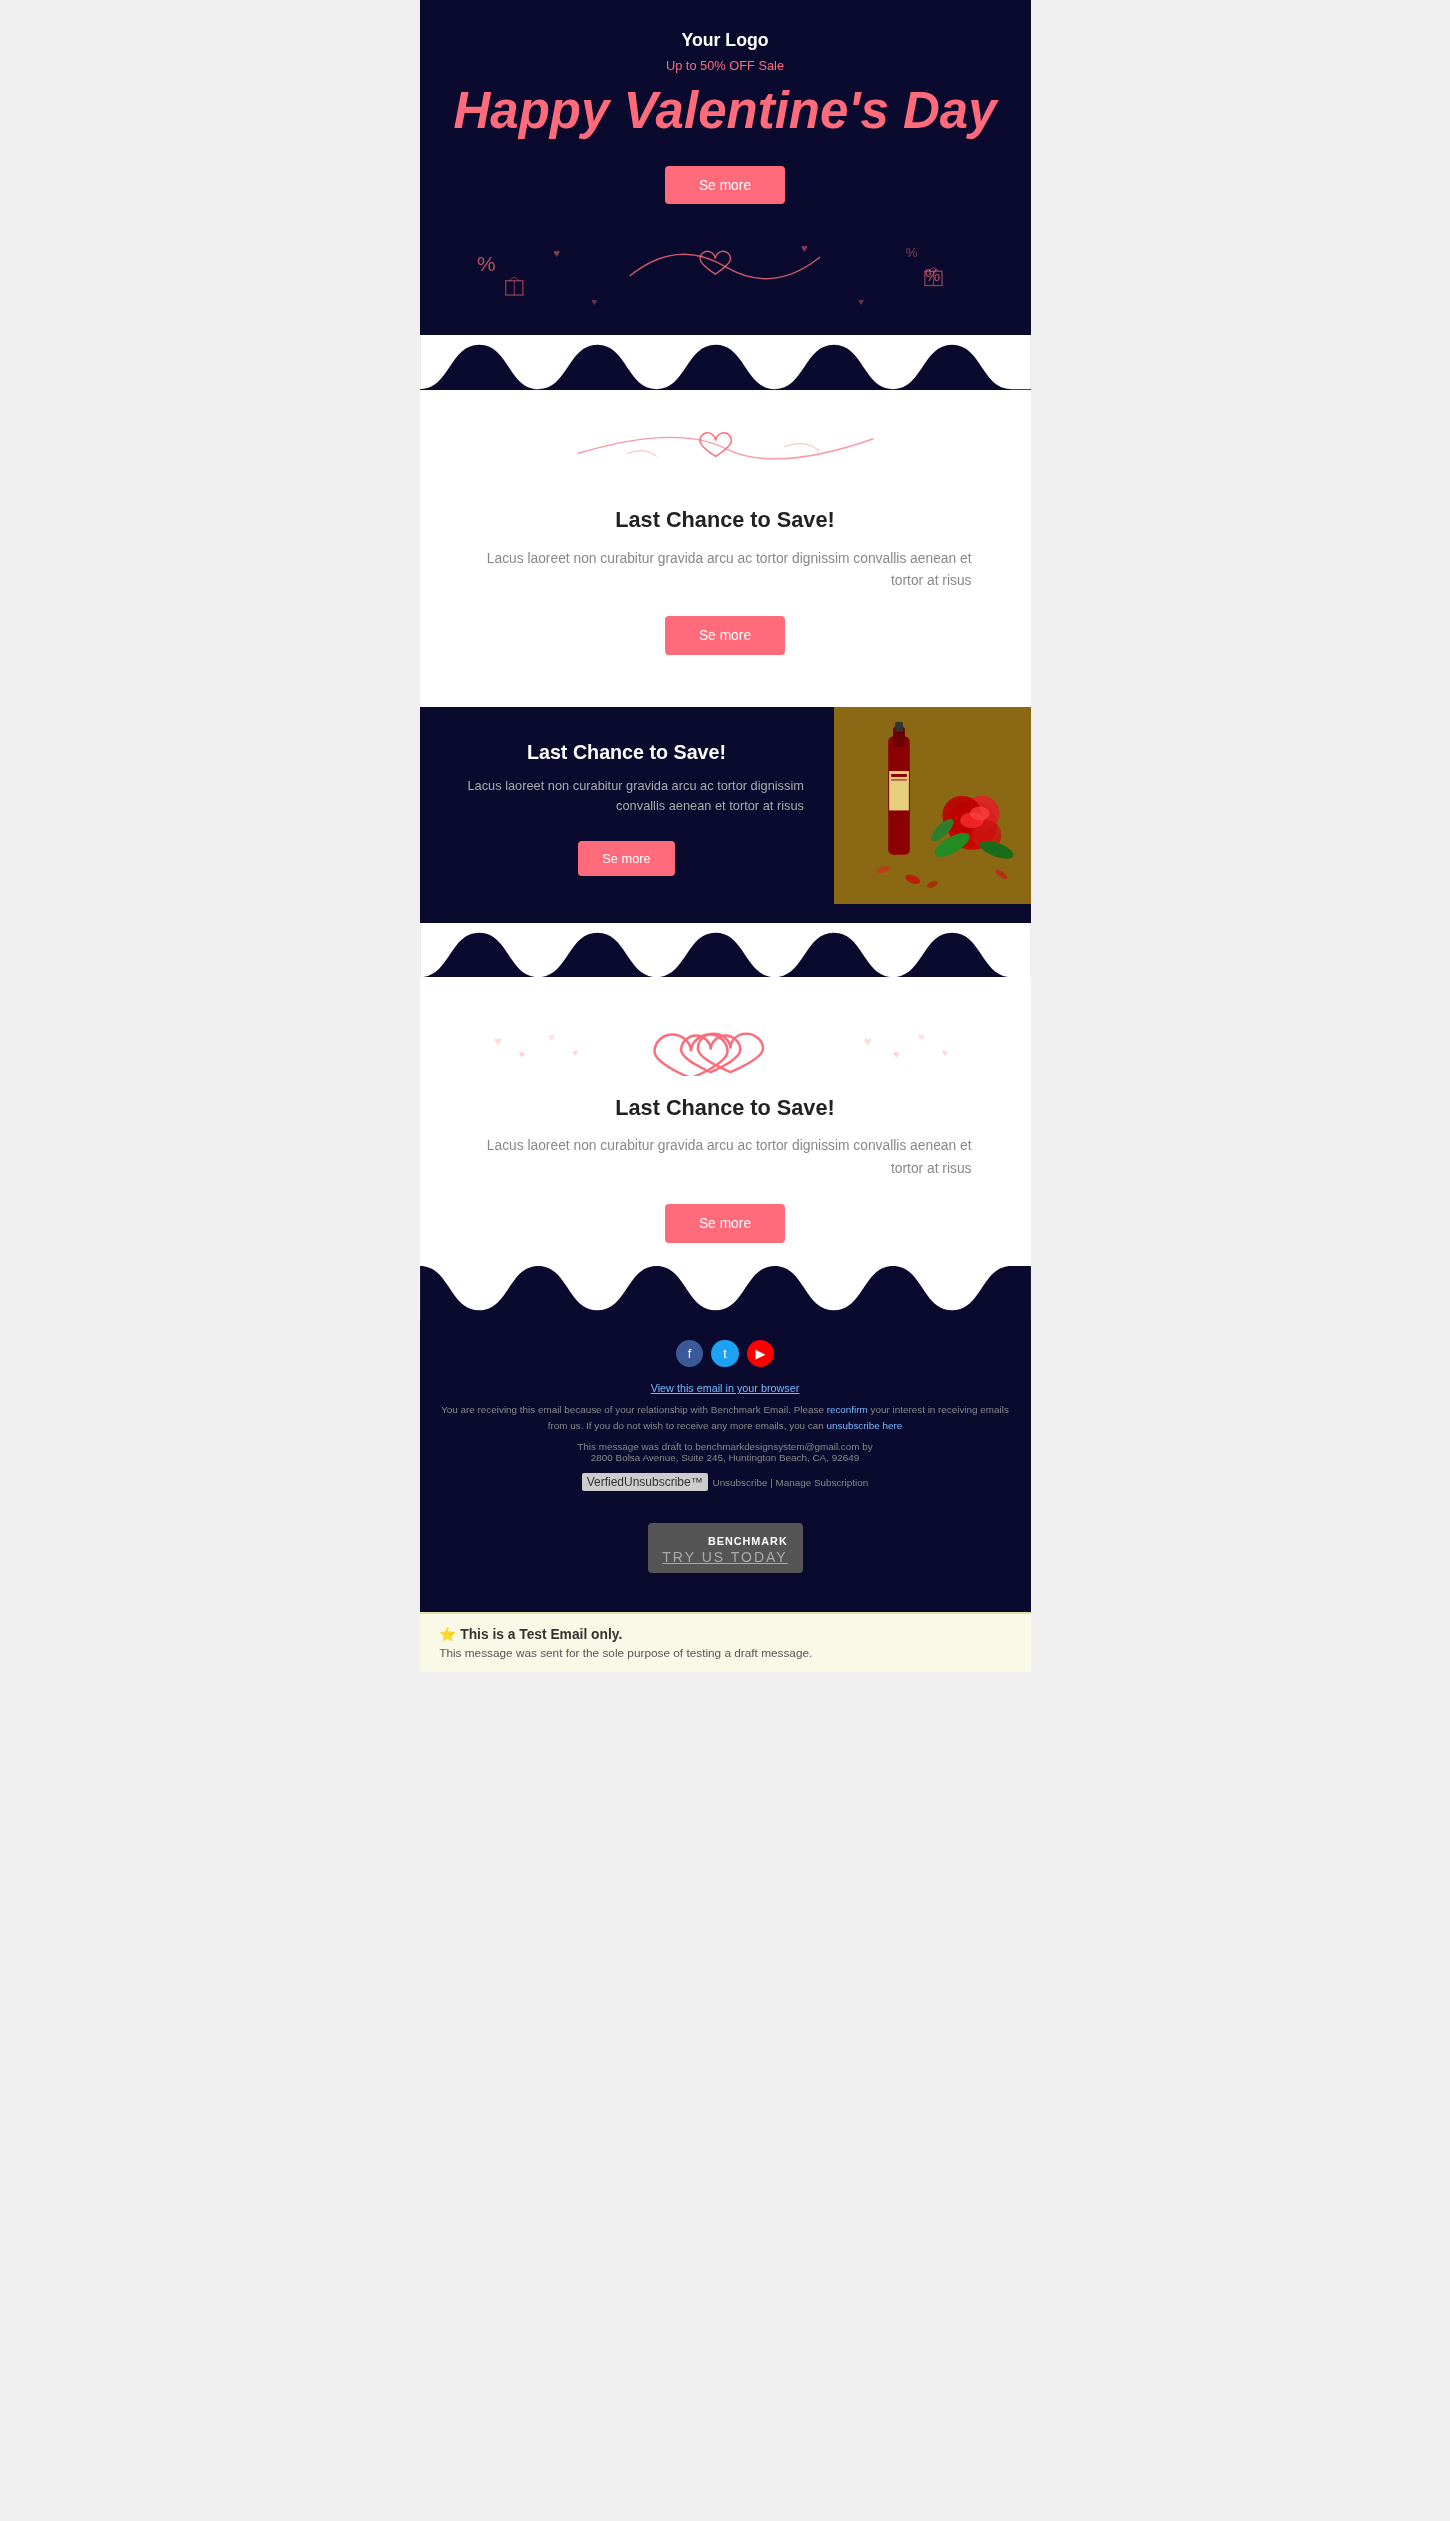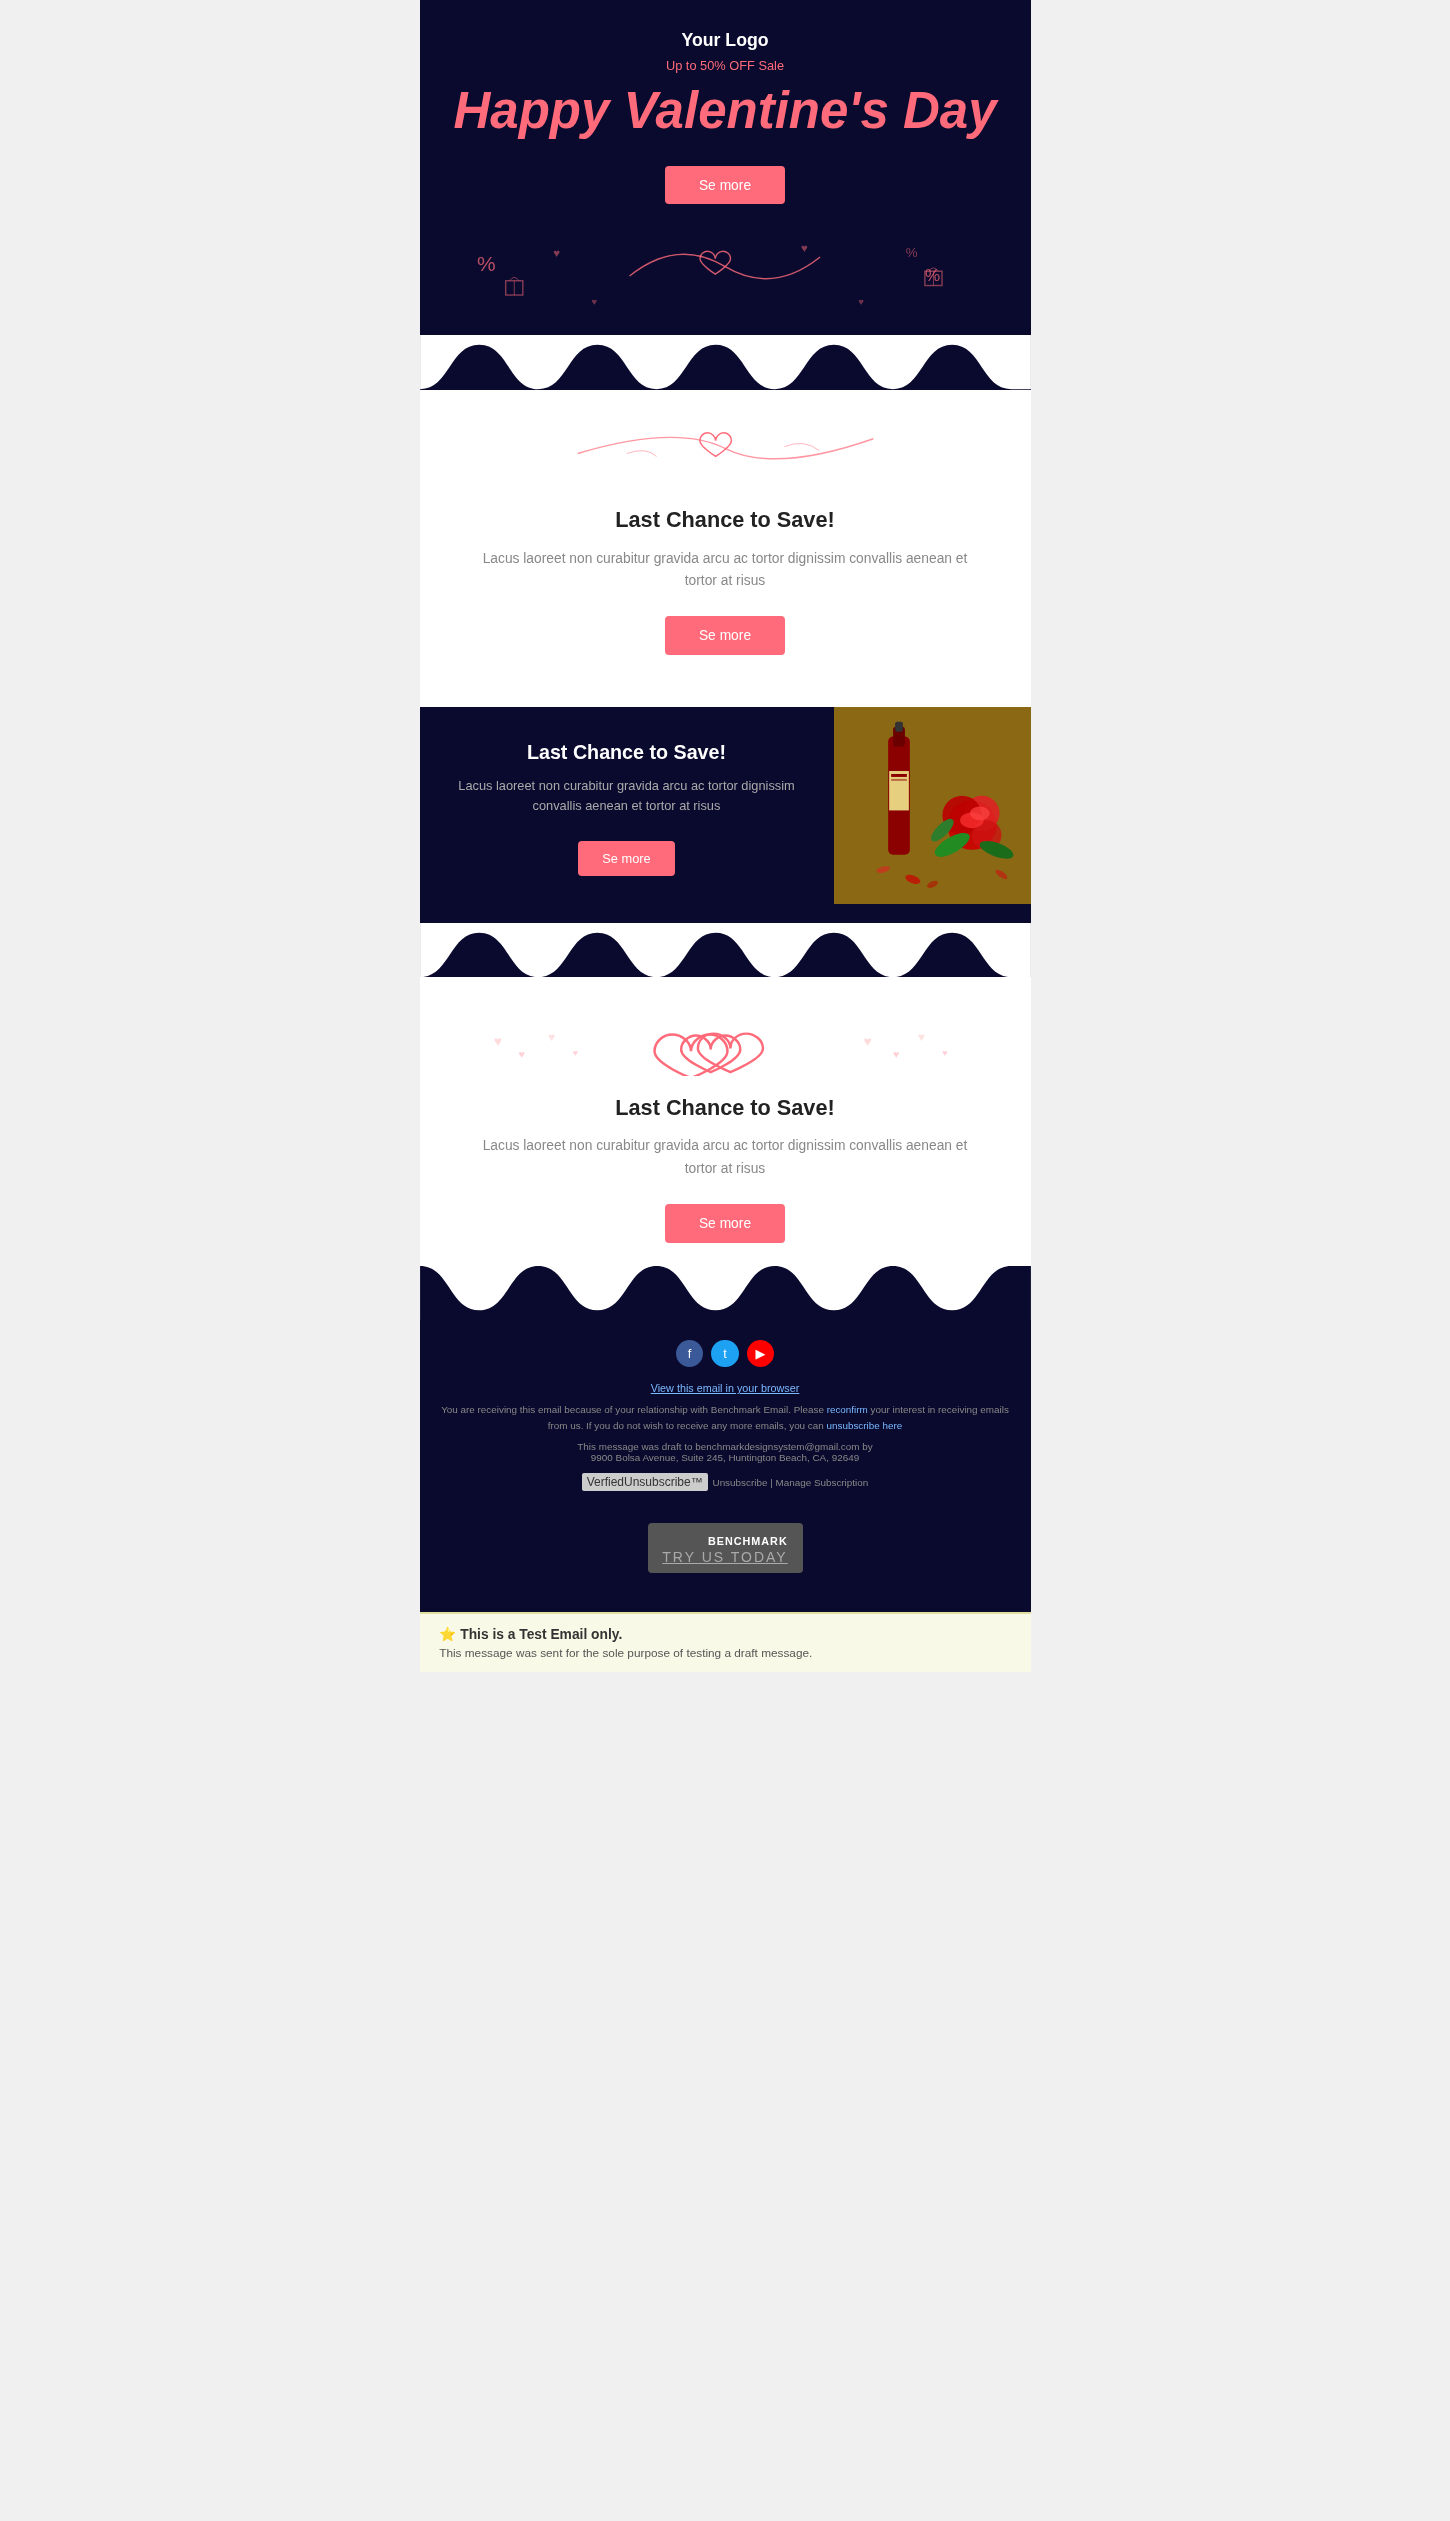--- a/index.html
+++ b/index.html
@@ -91,20 +91,21 @@
       font-weight: bold;
       color: #222222;
       margin-bottom: 14.8px;
     }
 
     .card-body-text {
       font-size: 13.8px;
       color: #888888;
       line-height: 1.6;
       margin-bottom: 24.6px;
+      text-align: right;
     }
 
     
     .split-section {
       background: #0a0a2e;
       display: flex;
       align-items: stretch;
       min-height: 197px;
     }
 
@@ -416,21 +417,21 @@
 
     <p class="footer-text">
       <span>You are receiving this email because of your relationship with Benchmark Email. Please</span>
       <a style="color:#7ab8ff; font-size:9.9px;">reconfirm</a>
       <span>your interest in receiving emails from us. If you do not wish to receive any more emails, you can</span>
       <a style="color:#7ab8ff; font-size:9.9px;">unsubscribe here</a>
     </p>
 
     <p class="footer-address">
       <span>This message was draft to benchmarkdesignsystem@gmail.com by</span><br>
-      <span>9900 Bolsa Avenue, Suite 245, Huntington Beach, CA, 92649</span>
+      <span>2800 Bolsa Avenue, Suite 245, Huntington Beach, CA, 92649</span>
     </p>
 
     <div class="footer-unsubscribe">
       <span class="verified-badge">VerfiedUnsubscribe™</span>
       <span class="unsubscribe-links">
         <a>Unsubscribe</a>
         <span> | </span>
         <a>Manage Subscription</a>
       </span>
     </div>

